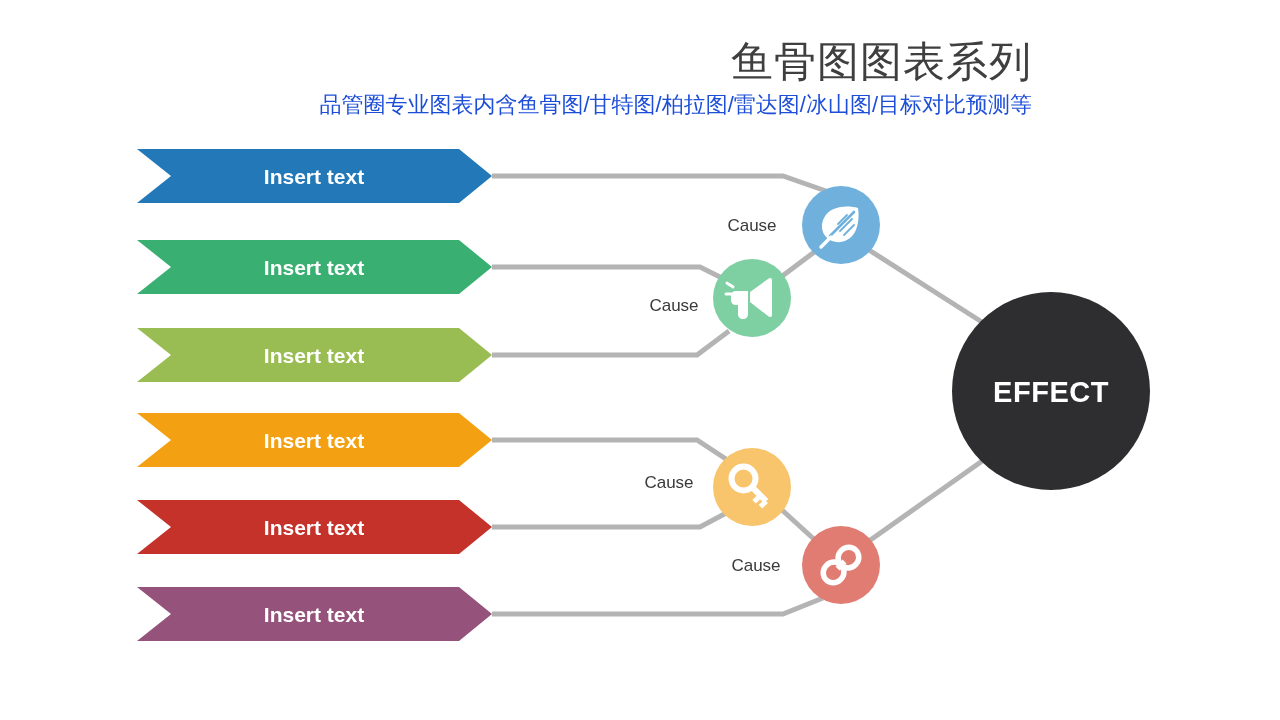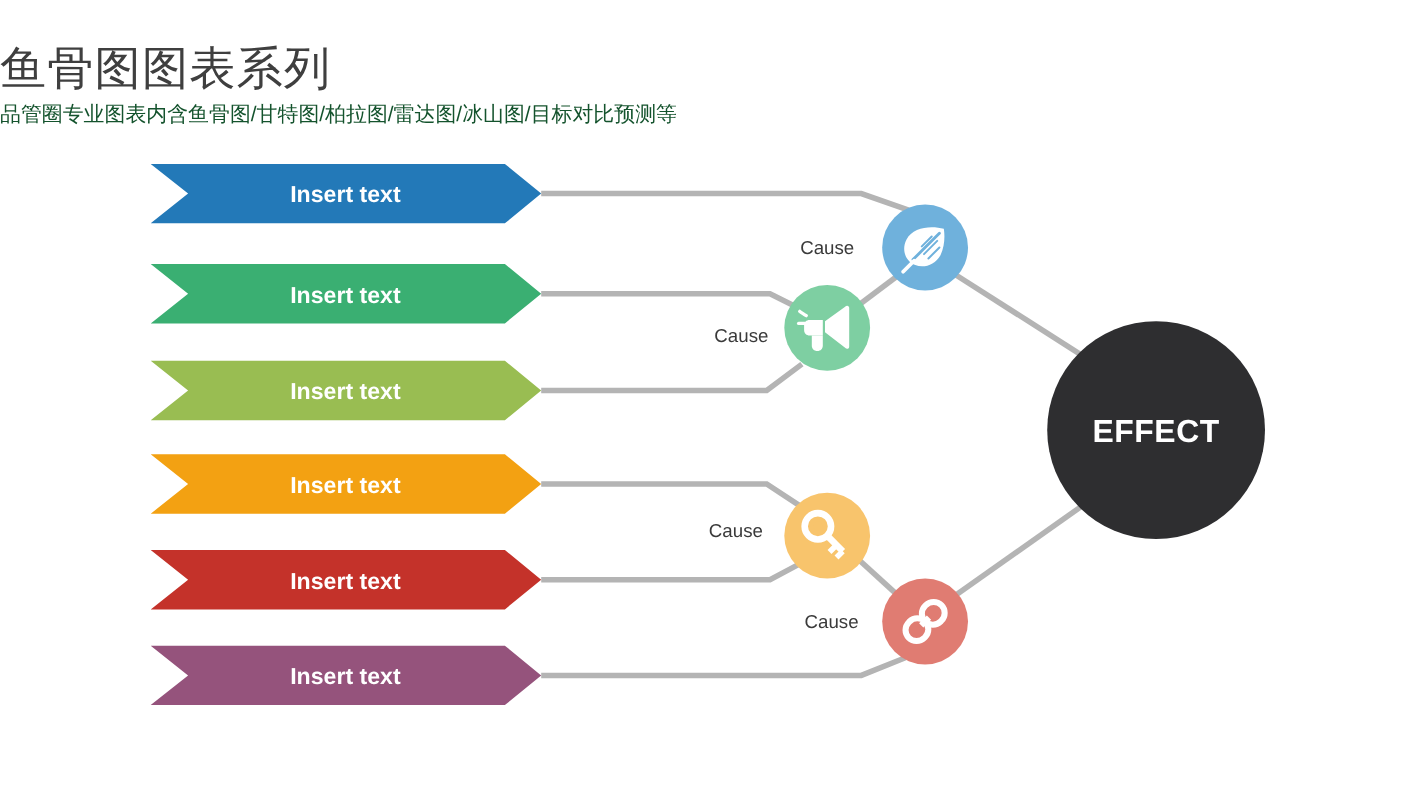--- a/index.html
+++ b/index.html
@@ -22,35 +22,35 @@
     height: 720px;
     background: #ffffff;
   }
 
   
   .header {
     position: absolute;
     left: 0;
     top: 36px;
     width: 1032px;
-    text-align: left;
+    text-align: right;
   }
   .title {
     font-size: 42px;
     line-height: 52px;
     color: #3f3f3f;
     letter-spacing: 1px;
     font-weight: 400;
     white-space: nowrap;
   }
   .subtitle {
     margin-top: 4px;
-    font-size: 19px;
+    font-size: 22px;
     line-height: 26px;
-    color: #14532d;
+    color: #1d4ed8;
     font-weight: 400;
     white-space: nowrap;
   }
 
   
   #diagram {
     position: absolute;
     left: 0;
     top: 0;
     width: 1280px;

